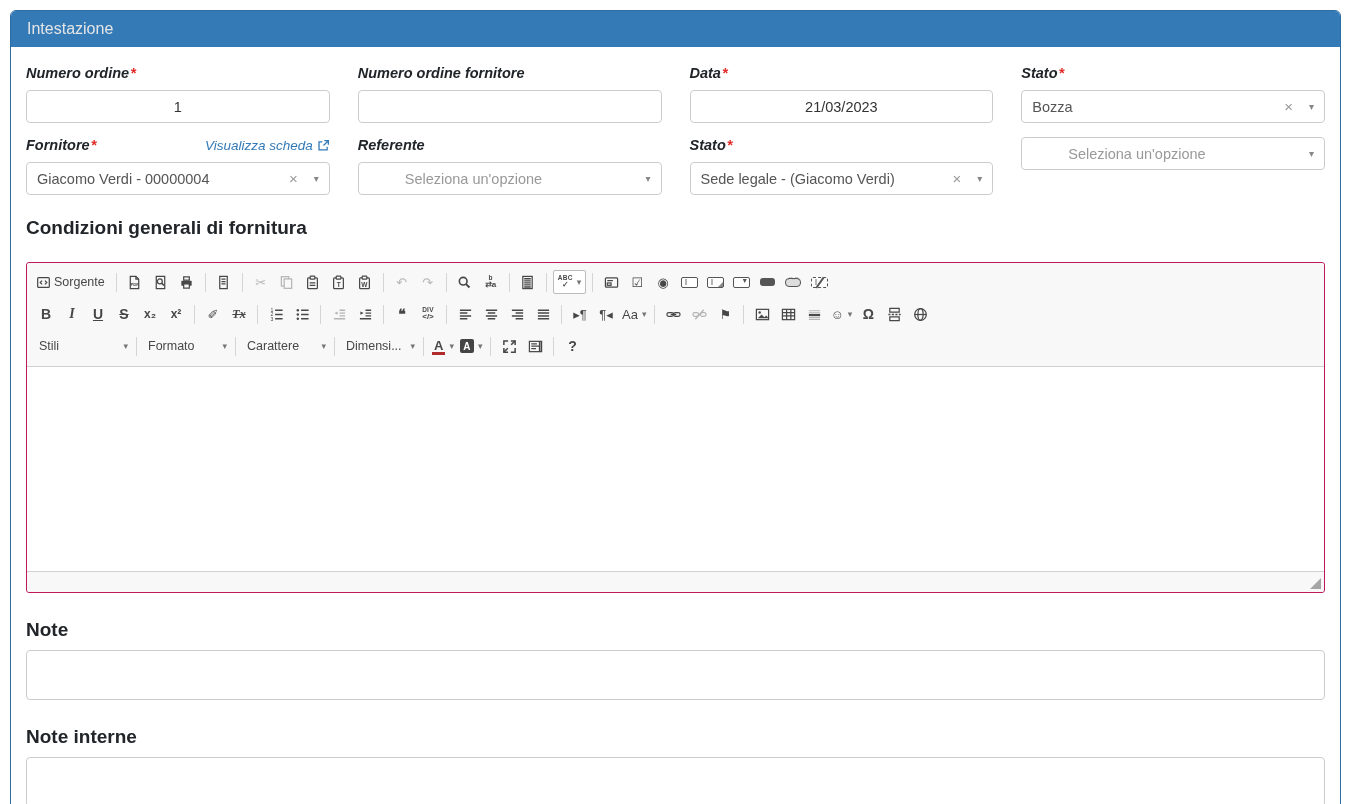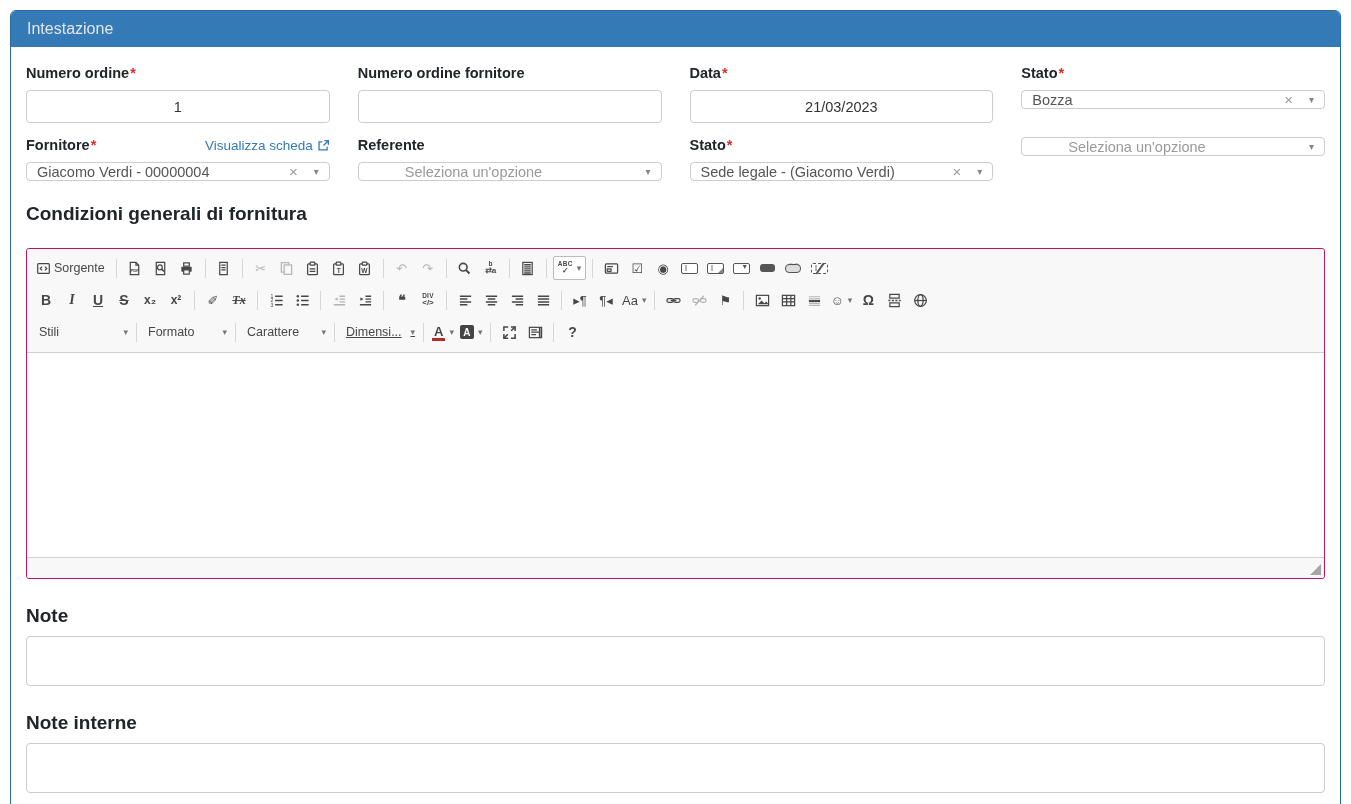--- a/index.html
+++ b/index.html
@@ -5,27 +5,27 @@
   * { box-sizing: border-box; margin: 0; padding: 0; }
   html,body { background:#fff; font-family:"Liberation Sans", sans-serif; }
   body { width:1351px; }
 
   .card { margin:10px; border:1px solid #2e6da4; border-radius:6px; background:#fff; overflow:hidden; }
   .card-header { background:#337ab7; color:#e5e5e5; font-size:16px; padding:9px 16px; }
   .card-body { padding:4px 15px 28px 15px; }
 
   .grid4 { display:grid; grid-template-columns:repeat(4,1fr); column-gap:28px; }
   .fgroup { margin-top:14px; }
-  .flabel { display:flex; justify-content:space-between; align-items:flex-end; font-size:14.5px; font-weight:700; color:#212529; margin-bottom:9px; }
+  .flabel { display:flex; justify-content:space-between; align-items:flex-end; font-size:14.5px; font-weight:700; color:#212529; margin-bottom:9px;font-style:italic; }
   .req { color:#e02b27; margin-left:1px; }
   .flink { font-weight:400; font-size:13.5px; color:#337ab7; text-decoration:none; display:inline-flex; align-items:center; gap:4px; cursor:pointer; }
 
   .tinput { width:100%; height:33px; border:1px solid #ccc; border-radius:4px; font-size:14.5px; color:#333; text-align:center; font-family:"Liberation Sans",sans-serif; outline:none; background:#fff; }
 
-  .select { width:100%; height:19px; border:1px solid #ccc; border-radius:4px; background:#fff; display:flex; align-items:center; padding:0 10px; font-size:14.5px; cursor:pointer; }
+  .select { width:100%; height:33px; border:1px solid #ccc; border-radius:4px; background:#fff; display:flex; align-items:center; padding:0 10px; font-size:14.5px; cursor:pointer; }
   .select .val { flex:1; color:#555; white-space:nowrap; overflow:hidden; }
   .select .val.ph { color:#999;margin-left:36px; }
   .select .clr { color:#999; font-size:15px; padding:0 8px; cursor:pointer; }
   .select .crt { color:#888; font-size:10px; padding-left:8px; }
 
   .section-label { font-size:19px; font-weight:700; color:#212529; margin-top:22px; }
 
   
   .editor { margin-top:23px; border:1px solid #be185d; border-radius:3px; }
   .tb { background:#f8f8f8; border-bottom:1px solid #d1d1d1; border-radius:3px 3px 0 0; padding:3px 6px 4px; }
@@ -524,21 +524,21 @@
             <span class="tb-btn tb-combo" style="width: 86px; justify-content: space-between;">
               <span class="tb-lbl">Formato</span>
               <span class="tb-caret">▾</span>
             </span>
             <span class="tb-sep"></span>
             <span class="tb-btn tb-combo" style="width: 86px; justify-content: space-between;">
               <span class="tb-lbl">Carattere</span>
               <span class="tb-caret">▾</span>
             </span>
             <span class="tb-sep"></span>
-            <span class="tb-btn tb-combo" style="width: 76px; justify-content: space-between; text-decoration: underline;">
+            <span class="tb-btn tb-combo" style="width: 76px; justify-content: space-between;">
               <span class="tb-lbl">Dimensi...</span>
               <span class="tb-caret">▾</span>
             </span>
             <span class="tb-sep"></span>
             <span class="tb-btn">
               <span class="shape shape-colorA">A</span>
               <span class="tb-caret">▾</span>
             </span>
             <span class="tb-btn">
               <span class="shape shape-bgA">A</span>

